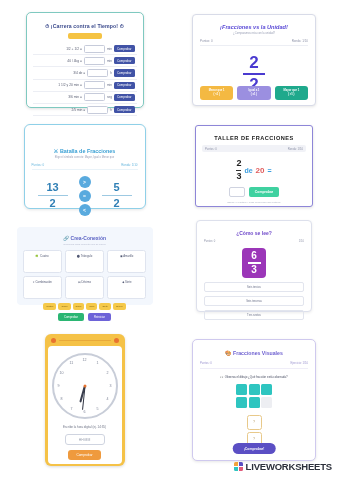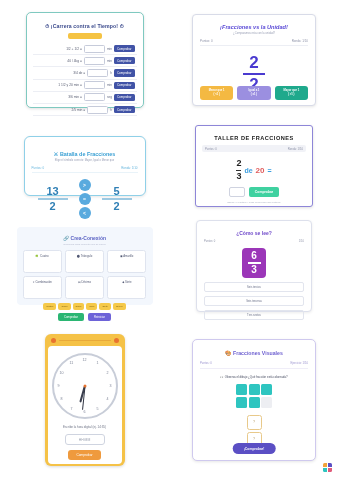--- a/index.html
+++ b/index.html
@@ -46,22 +46,22 @@
   .p2 .frac{text-align:center;margin-top:9px;color:#4a3ad0;font-weight:bold;}
   .p2 .num{font-size:17px;line-height:16px;}
   .p2 .bar{width:22px;height:1.6px;background:#4a3ad0;margin:2px auto;}
   .p2 .den{font-size:17px;line-height:16px;}
   .p2 .opts{position:absolute;left:7px;right:7px;bottom:5px;display:flex;gap:4px;}
   .p2 .opt{flex:1;border-radius:3px;color:#fff;text-align:center;padding:3px 1px;
            font-size:2.7px;line-height:4px;font-weight:bold;}
   .o-a{background:#f4b942;} .o-b{background:#9b8fe0;} .o-c{background:#1fa98c;}
 
   
-  .p3{width:122px;height:60px;border:1px solid #8fd0e8;border-radius:6px;
-      box-shadow:0 1px 3px rgba(0,0,0,.10);padding:10px 7px;background:#fff;position:relative;}
+  .p3{width:122px;height:85px;border:1px solid #8fd0e8;border-radius:6px;
+      box-shadow:0 1px 3px rgba(0,0,0,.10);padding:19px 7px;background:#fff;position:relative;}
   .p3 .ttl{font-size:5.4px;color:#3aa0d4;margin:4px 0 2px;}
   .p3 .sub{font-size:2.6px;margin-bottom:4px;}
   .p3 .metarow{font-size:3px;color:#67b6dd;border-bottom:1px solid #e9f3f9;padding-bottom:2px;}
   .p3 .battle{display:flex;align-items:center;justify-content:center;gap:9px;margin-top:6px;}
   .p3 .side{text-align:center;color:#2f7fb5;font-weight:bold;width:34px;}
   .p3 .side .n{font-size:11px;line-height:11px;}
   .p3 .side .b{height:1.4px;background:#9dc9e2;margin:1.5px 2px;}
   .p3 .side .d{font-size:11px;line-height:11px;}
   .p3 .ops{display:flex;flex-direction:column;gap:2px;}
   .p3 .op{width:12px;height:12px;border-radius:50%;background:#59aade;color:#fff;
@@ -396,13 +396,14 @@
         <div class="bx">?</div>
       </div>
       <div class="cta">¡Comprobar!</div>
     </div>
   </div>
 
 </div>
 
 <div class="wm">
   <span class="mk"></span>
+  <span class="tx">LIVEWORKSHEETS</span>
 </div>
 
 </body></html>

